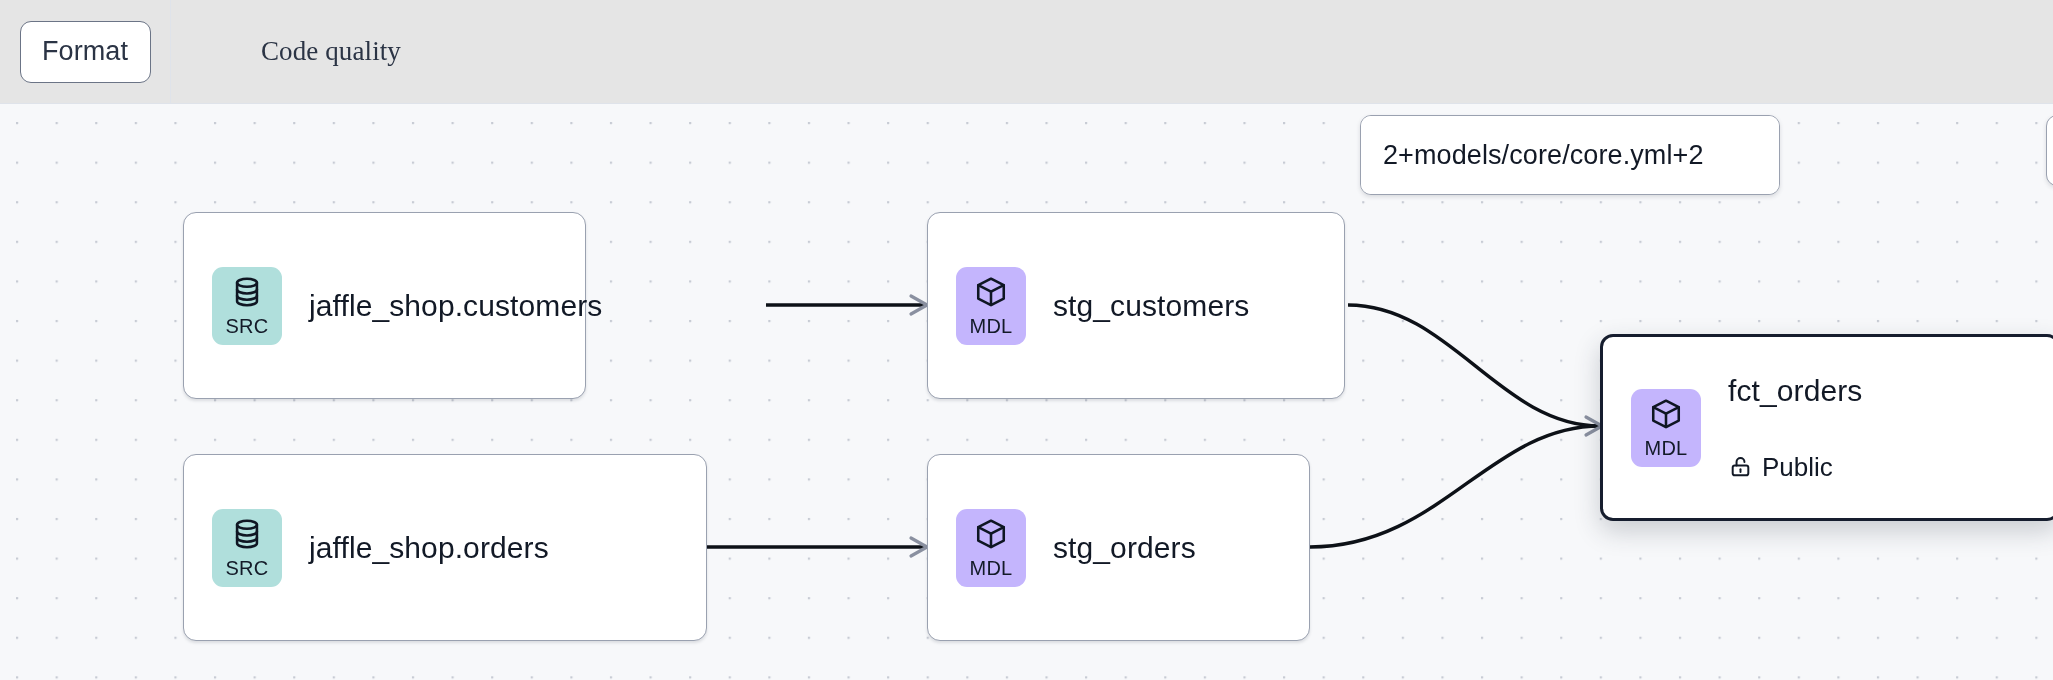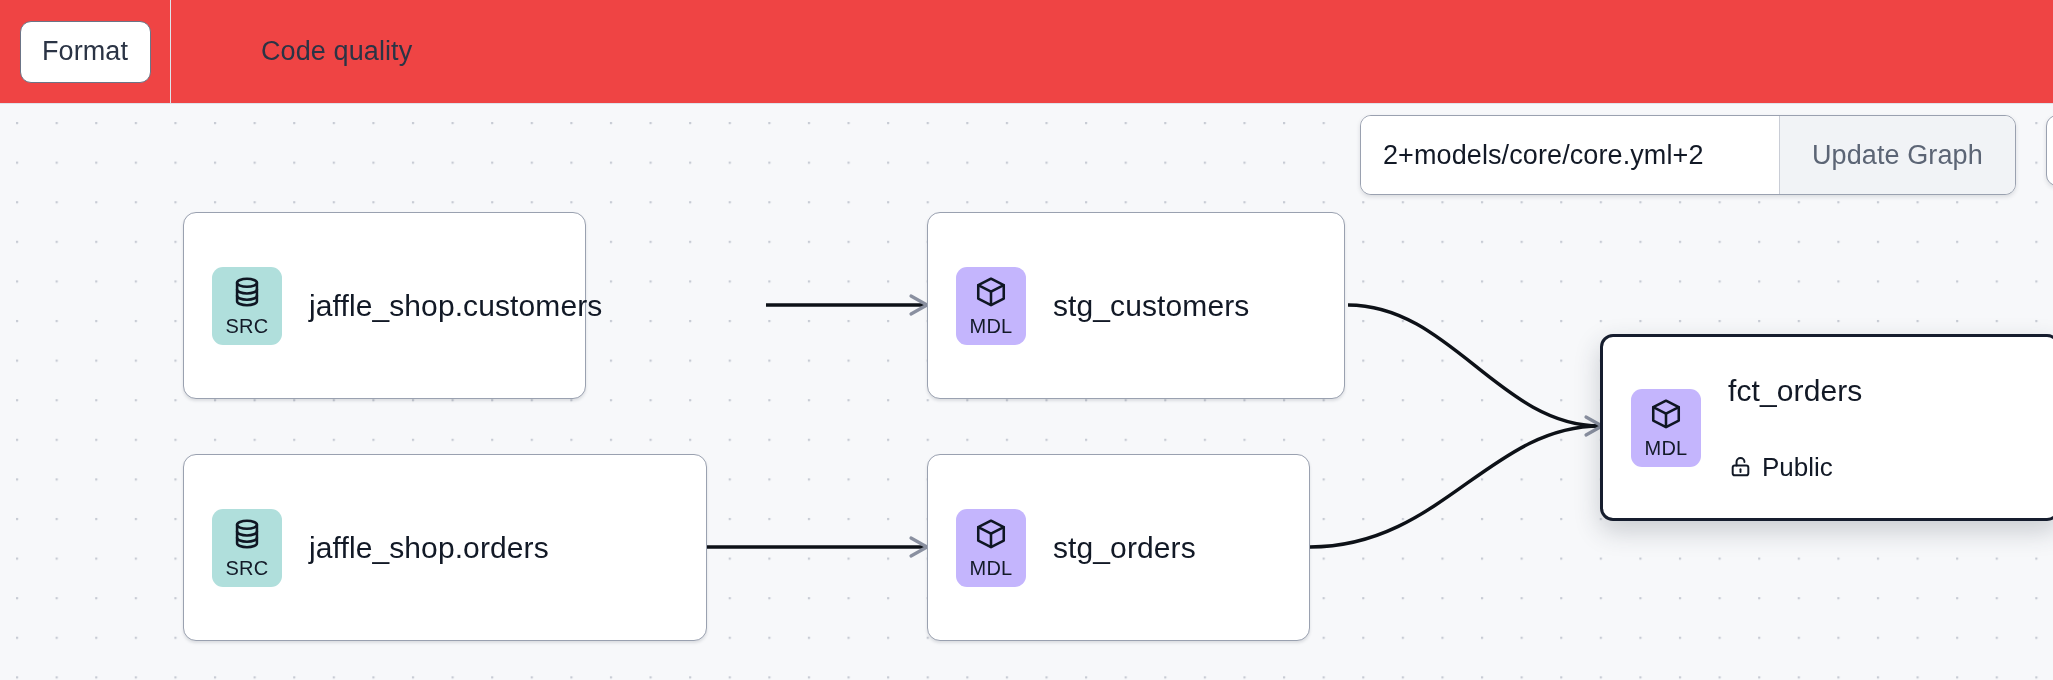--- a/index.html
+++ b/index.html
@@ -20,21 +20,21 @@
     height: 680px;
     overflow: hidden;
   }
 
   
   .topbar {
     position: absolute;
     top: 0; left: 0;
     width: 2053px;
     height: 104px;
-    background: #ef4444;
+    background: #e5e5e5;
     border-bottom: 1px solid #dfe3ea;
     display: flex;
     align-items: flex-start;
   }
 
   .format-zone {
     width: 171px;
     height: 103px;
     display: flex;
     align-items: center;
@@ -57,20 +57,21 @@
     justify-content: center;
     cursor: pointer;
     letter-spacing: 0.1px;
   }
 
   .tabs {
     display: flex;
     align-items: flex-end;
     height: 103px;
     padding-left: 62px;
+    font-family: Liberation Serif, serif;
   }
 
   .tab {
     position: relative;
     height: 103px;
     display: flex;
     align-items: center;
     padding: 0 28px;
     font-size: 27px;
     color: #2b3445;
@@ -349,20 +350,19 @@
             <path d="M8.2 11 V7.6 a3.8 3.8 0 0 1 7.6 0"></path>
             <path d="M12 14.6 v2.6"></path>
           </svg>
           <span>Public</span>
         </div>
       </div>
     </div>
 
     <div class="control-bar">
       <input class="selector-input" type="text" value="2+models/core/core.yml+2" style="">
-      <button class="update-btn">Update Graph</button>
     </div>
 
     <div class="aux-control"></div>
 
   </div>
 
 </div>
 
 </body></html>

